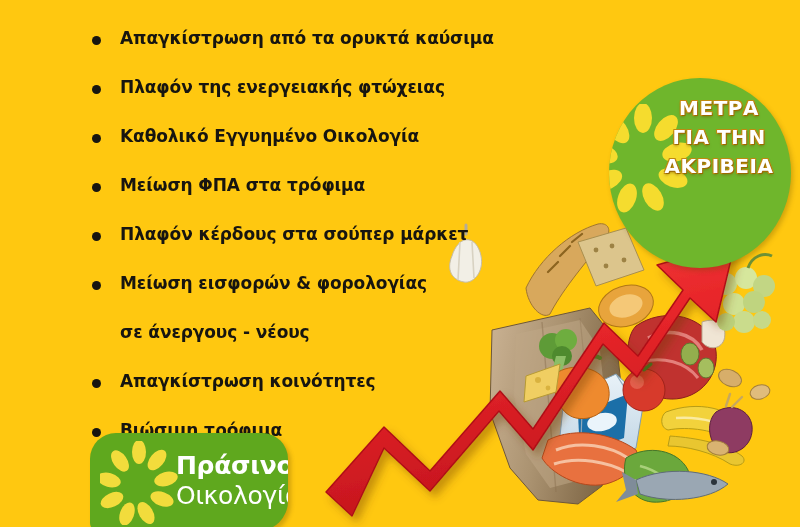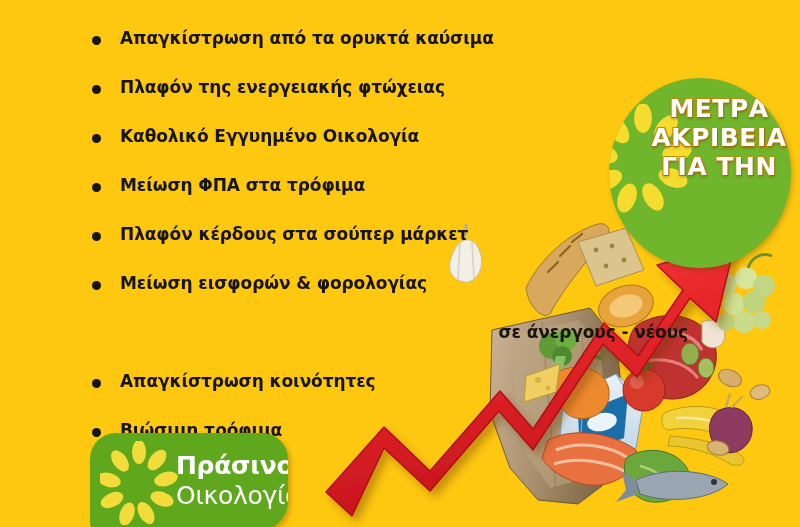--- a/index.html
+++ b/index.html
@@ -48,21 +48,20 @@
     position: absolute;
     left: 8px;
     top: 20px;
     width: 9px;
     height: 9px;
     border-radius: 50%;
     background: #171510;
   }
   .bullet-item.continuation {
     padding-left: 36px;
-    text-align: right;
   }
   .bullet-item.continuation::before {
     display: none;
   }
 
   
   .badge-circle {
     position: absolute;
     left: 609px;
     top: 78px;
@@ -85,21 +84,21 @@
     position: absolute;
     left: 38px;
     top: 16px;
     width: 144px;
     text-align: center;
   }
   .badge-line {
     display: block;
     font-family: "DejaVu Sans", sans-serif;
     font-weight: bold;
-    font-size: 25px;
+    font-size: 20px;
     line-height: 29px;
     color: #FFFFFF;
     letter-spacing: 0.5px;
     text-shadow:
       1px 1px 0 #9a6a00,
       -1px 1px 0 #c08a10,
       1px -1px 0 #c08a10,
       -1px -1px 0 #c08a10,
       0 2px 3px rgba(120,80,0,0.55);
   }
@@ -398,22 +397,22 @@
           <ellipse cx="62" cy="93" rx="9" ry="15" transform="rotate(150 62 93)"></ellipse>
           <ellipse cx="36" cy="94" rx="9" ry="15" transform="rotate(200 36 94)"></ellipse>
           <ellipse cx="17" cy="76" rx="9" ry="15" transform="rotate(245 17 76)"></ellipse>
           <ellipse cx="12" cy="50" rx="9" ry="15" transform="rotate(285 12 50)"></ellipse>
           <ellipse cx="27" cy="26" rx="9" ry="15" transform="rotate(325 27 26)"></ellipse>
         </g>
       </svg>
     </div>
     <div class="badge-text">
       <span class="badge-line">ΜΕΤΡΑ</span>
+      <span class="badge-line">ΓΙΑ ΤΗΝ</span>
       <span class="badge-line">ΑΚΡΙΒΕΙΑ</span>
-      <span class="badge-line">ΓΙΑ ΤΗΝ</span>
     </div>
   </div>
 
   <div class="party-logo">
     <div class="logo-flower">
       <svg width="78" height="84" viewBox="0 0 78 84" xmlns="http://www.w3.org/2000/svg">
         <g fill="#F2DC3C">
           <ellipse cx="39" cy="11" rx="7" ry="12"></ellipse>
           <ellipse cx="57" cy="19" rx="7" ry="12" transform="rotate(40 57 19)"></ellipse>
           <ellipse cx="66" cy="38" rx="7" ry="12" transform="rotate(75 66 38)"></ellipse>

